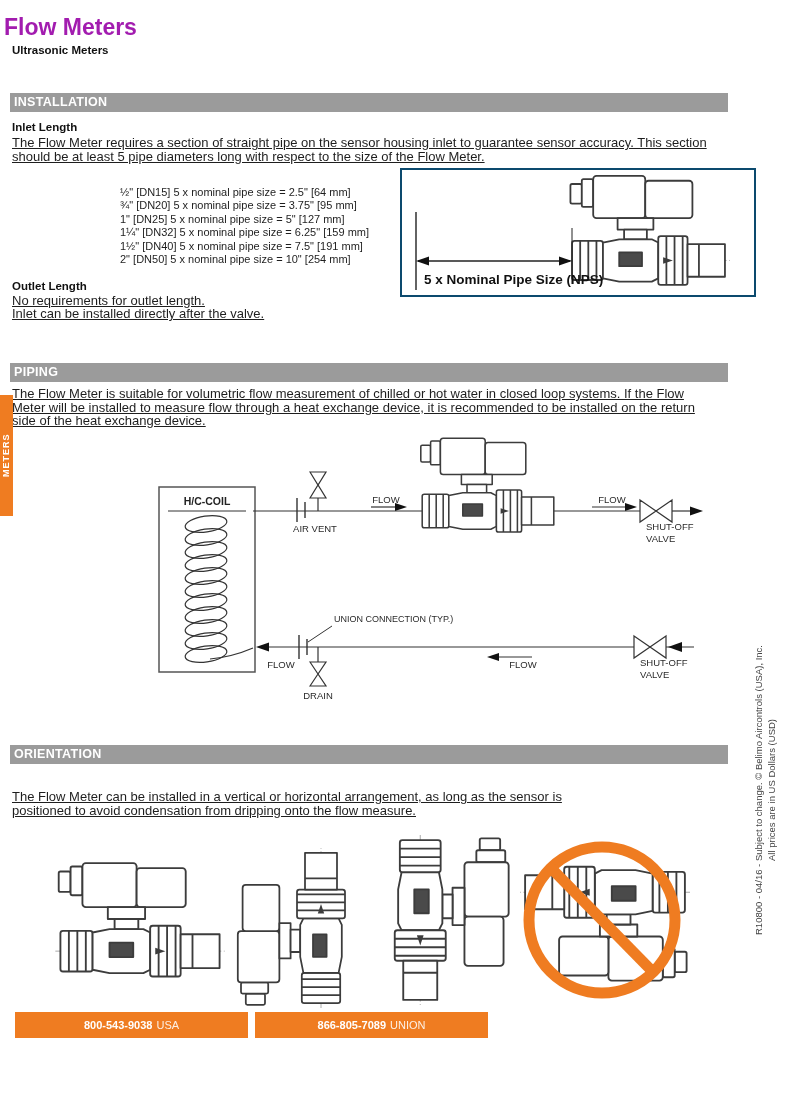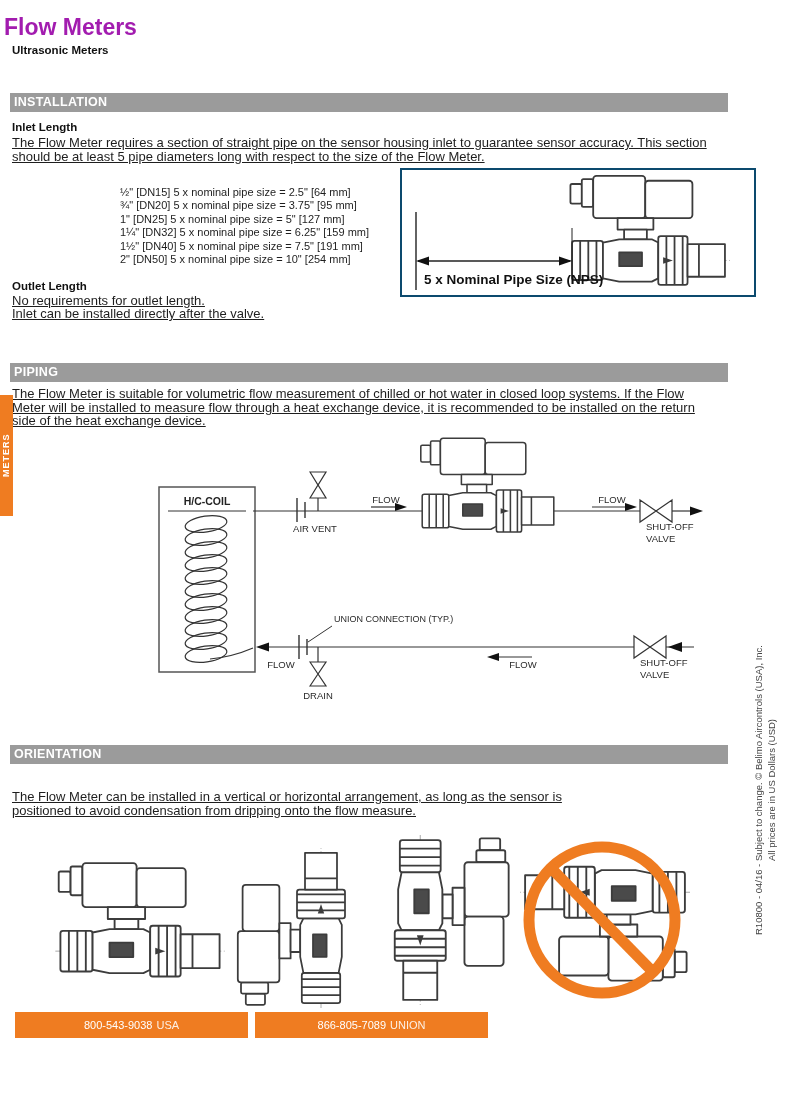--- a/index.html
+++ b/index.html
@@ -24,21 +24,21 @@
   .pipe-list div{font-size:11px;color:#1e1e1e;line-height:13.4px;}
 
   .diagram-box{left:372px;top:168px;width:356px;height:129px;border:2px solid #0c4a6e;box-sizing:border-box;margin-left:28px;}
 
   .side-tab{left:0;top:395px;width:13px;height:121px;background:#ef7c21;}
   .side-tab span{display:block;width:13px;height:121px;writing-mode:vertical-rl;transform:rotate(180deg);color:#fff;font-size:9px;font-weight:bold;letter-spacing:1px;text-align:center;line-height:13px;}
 
   .side-note{left:556px;top:777px;width:420px;height:26px;transform:rotate(-90deg);text-align:center;font-size:9.5px;color:#444;line-height:12.5px;white-space:nowrap;}
 
   .footer-block{top:1012px;height:26px;background:#ef7c21;color:#fff;font-size:11px;line-height:26px;text-align:center;white-space:nowrap;}
-  .footer-block .phone{font-weight:normal;margin-top:44px;}
+  .footer-block .phone{font-weight:bold;margin-top:44px;}
   .footer-block .region{opacity:.88;margin-left:4px;font-weight:400;}
 
   svg text{font-family:"Liberation Sans",sans-serif;}
 </style>
 </head>
 <body>
 
 <svg width="0" height="0" style="position:absolute" aria-hidden="true">
   <defs>
     <symbol id="valve" viewBox="0 0 200 150">

